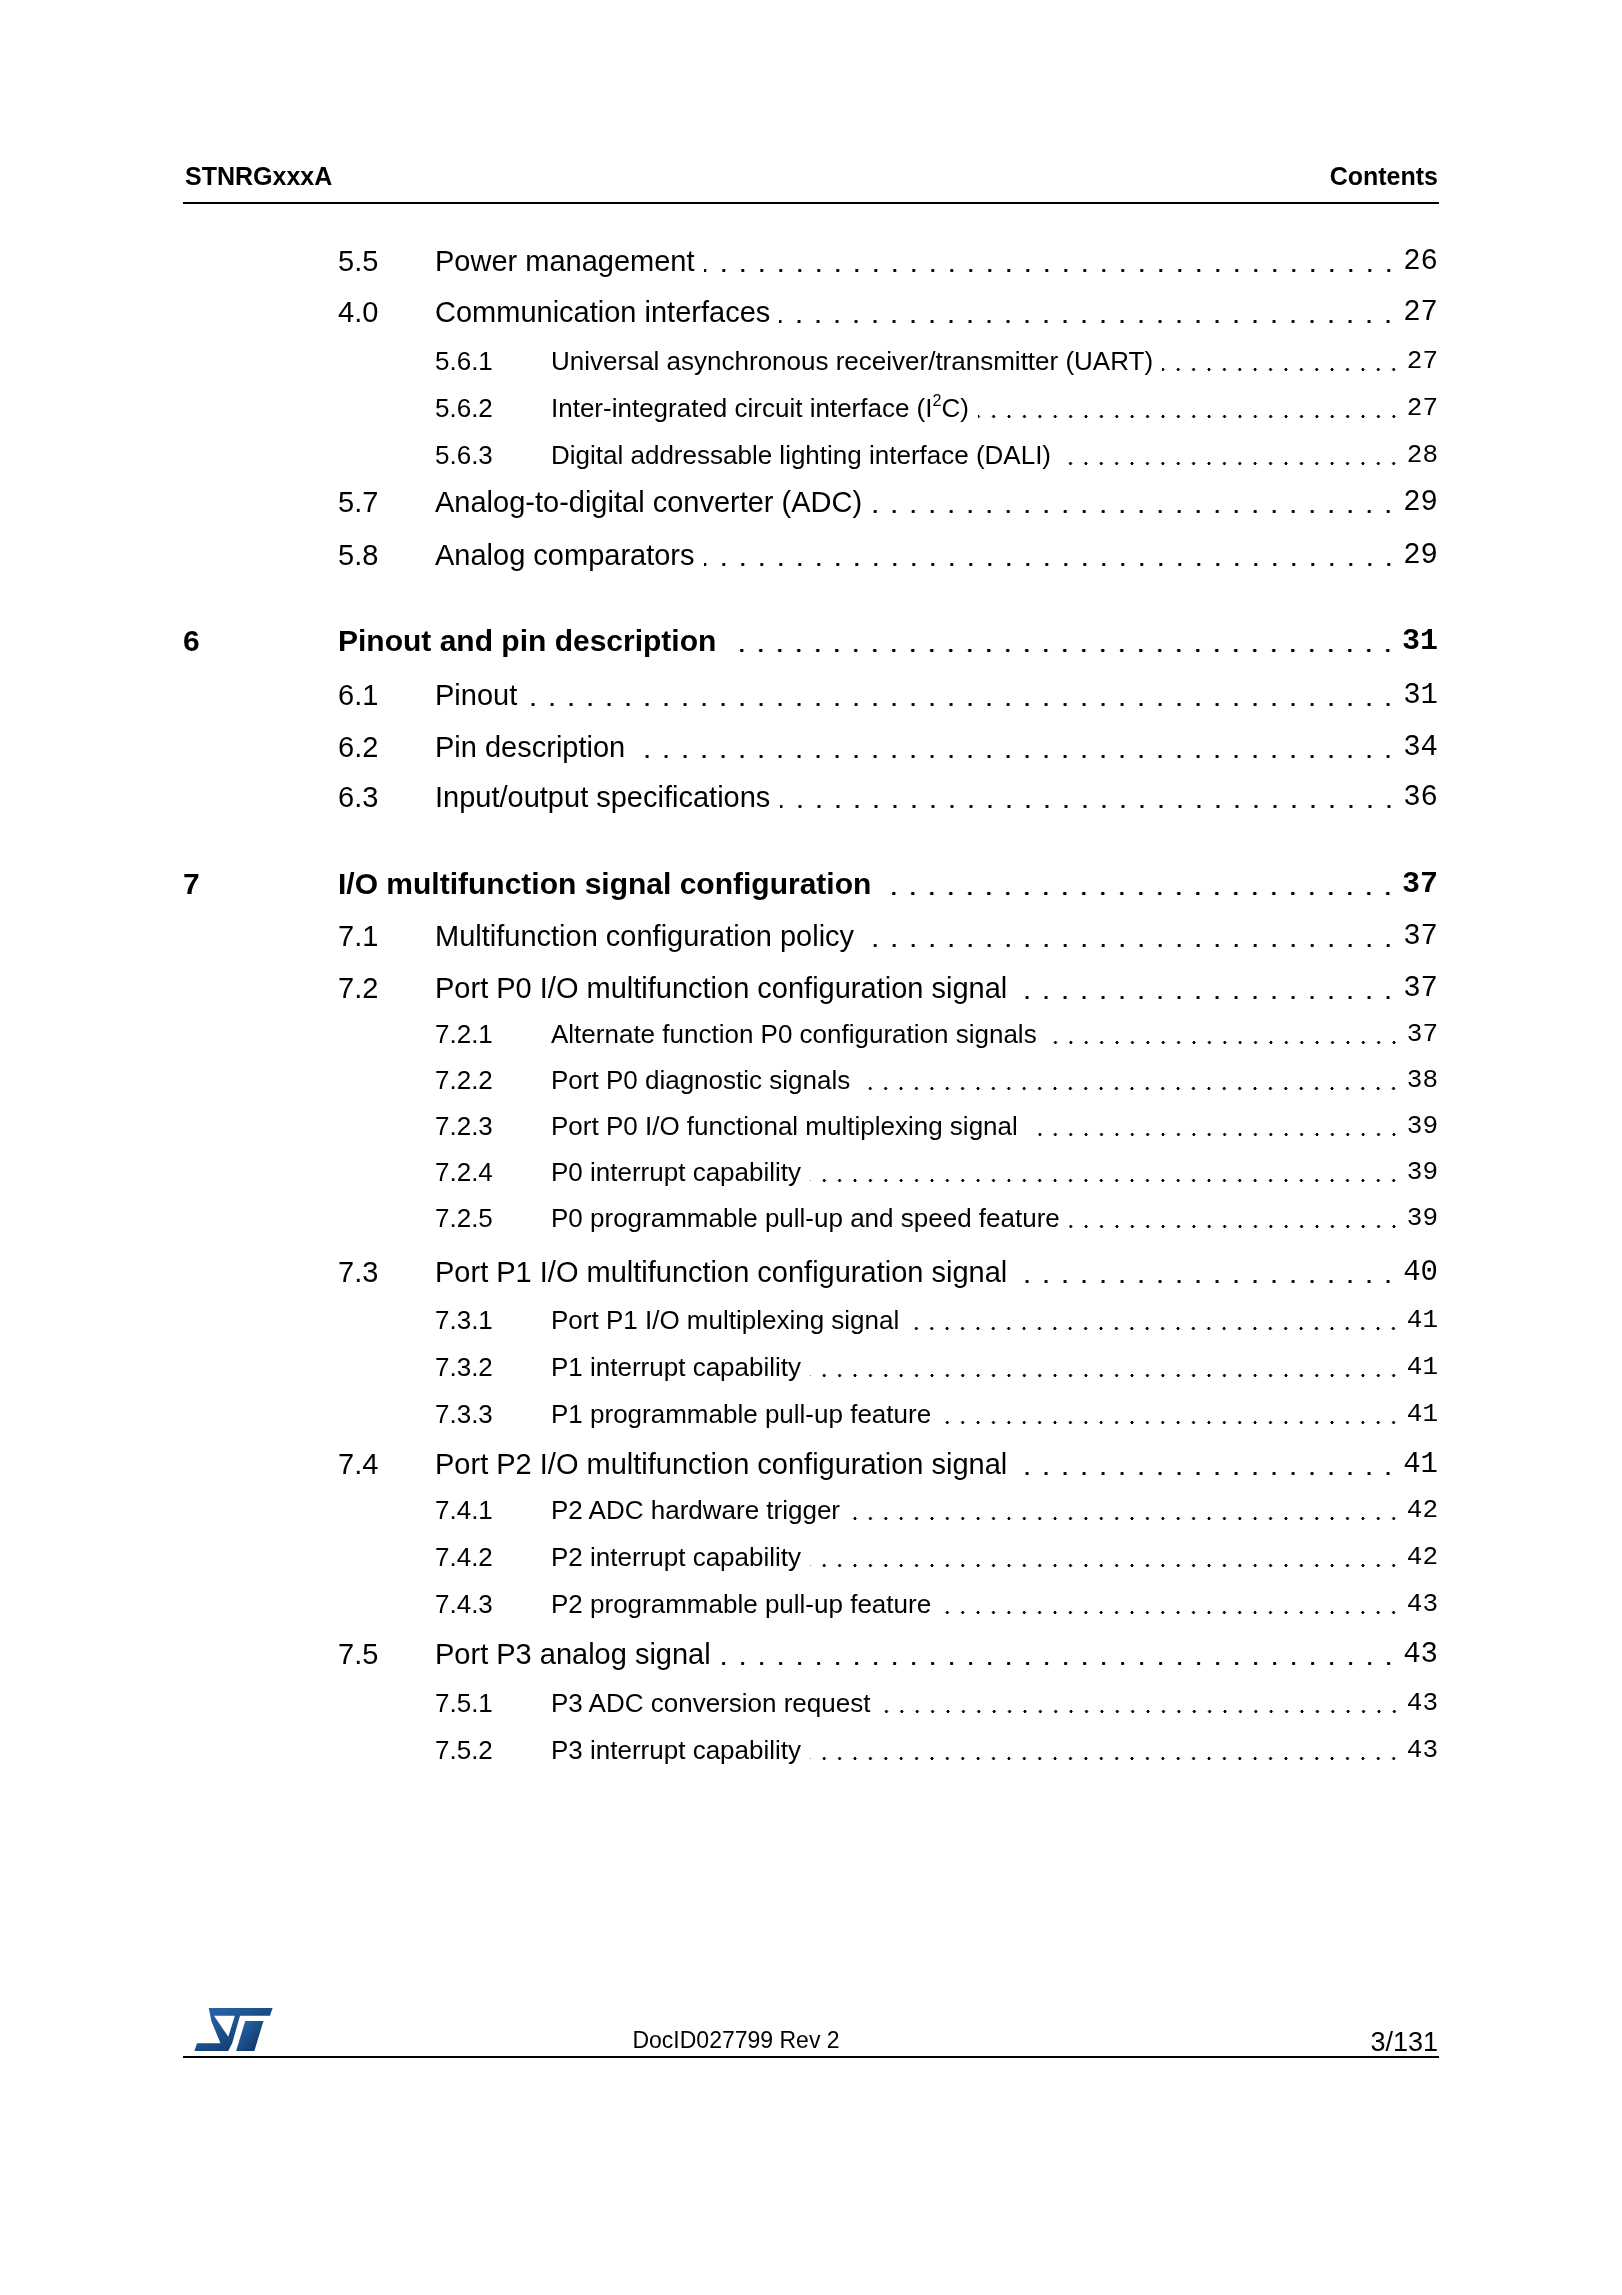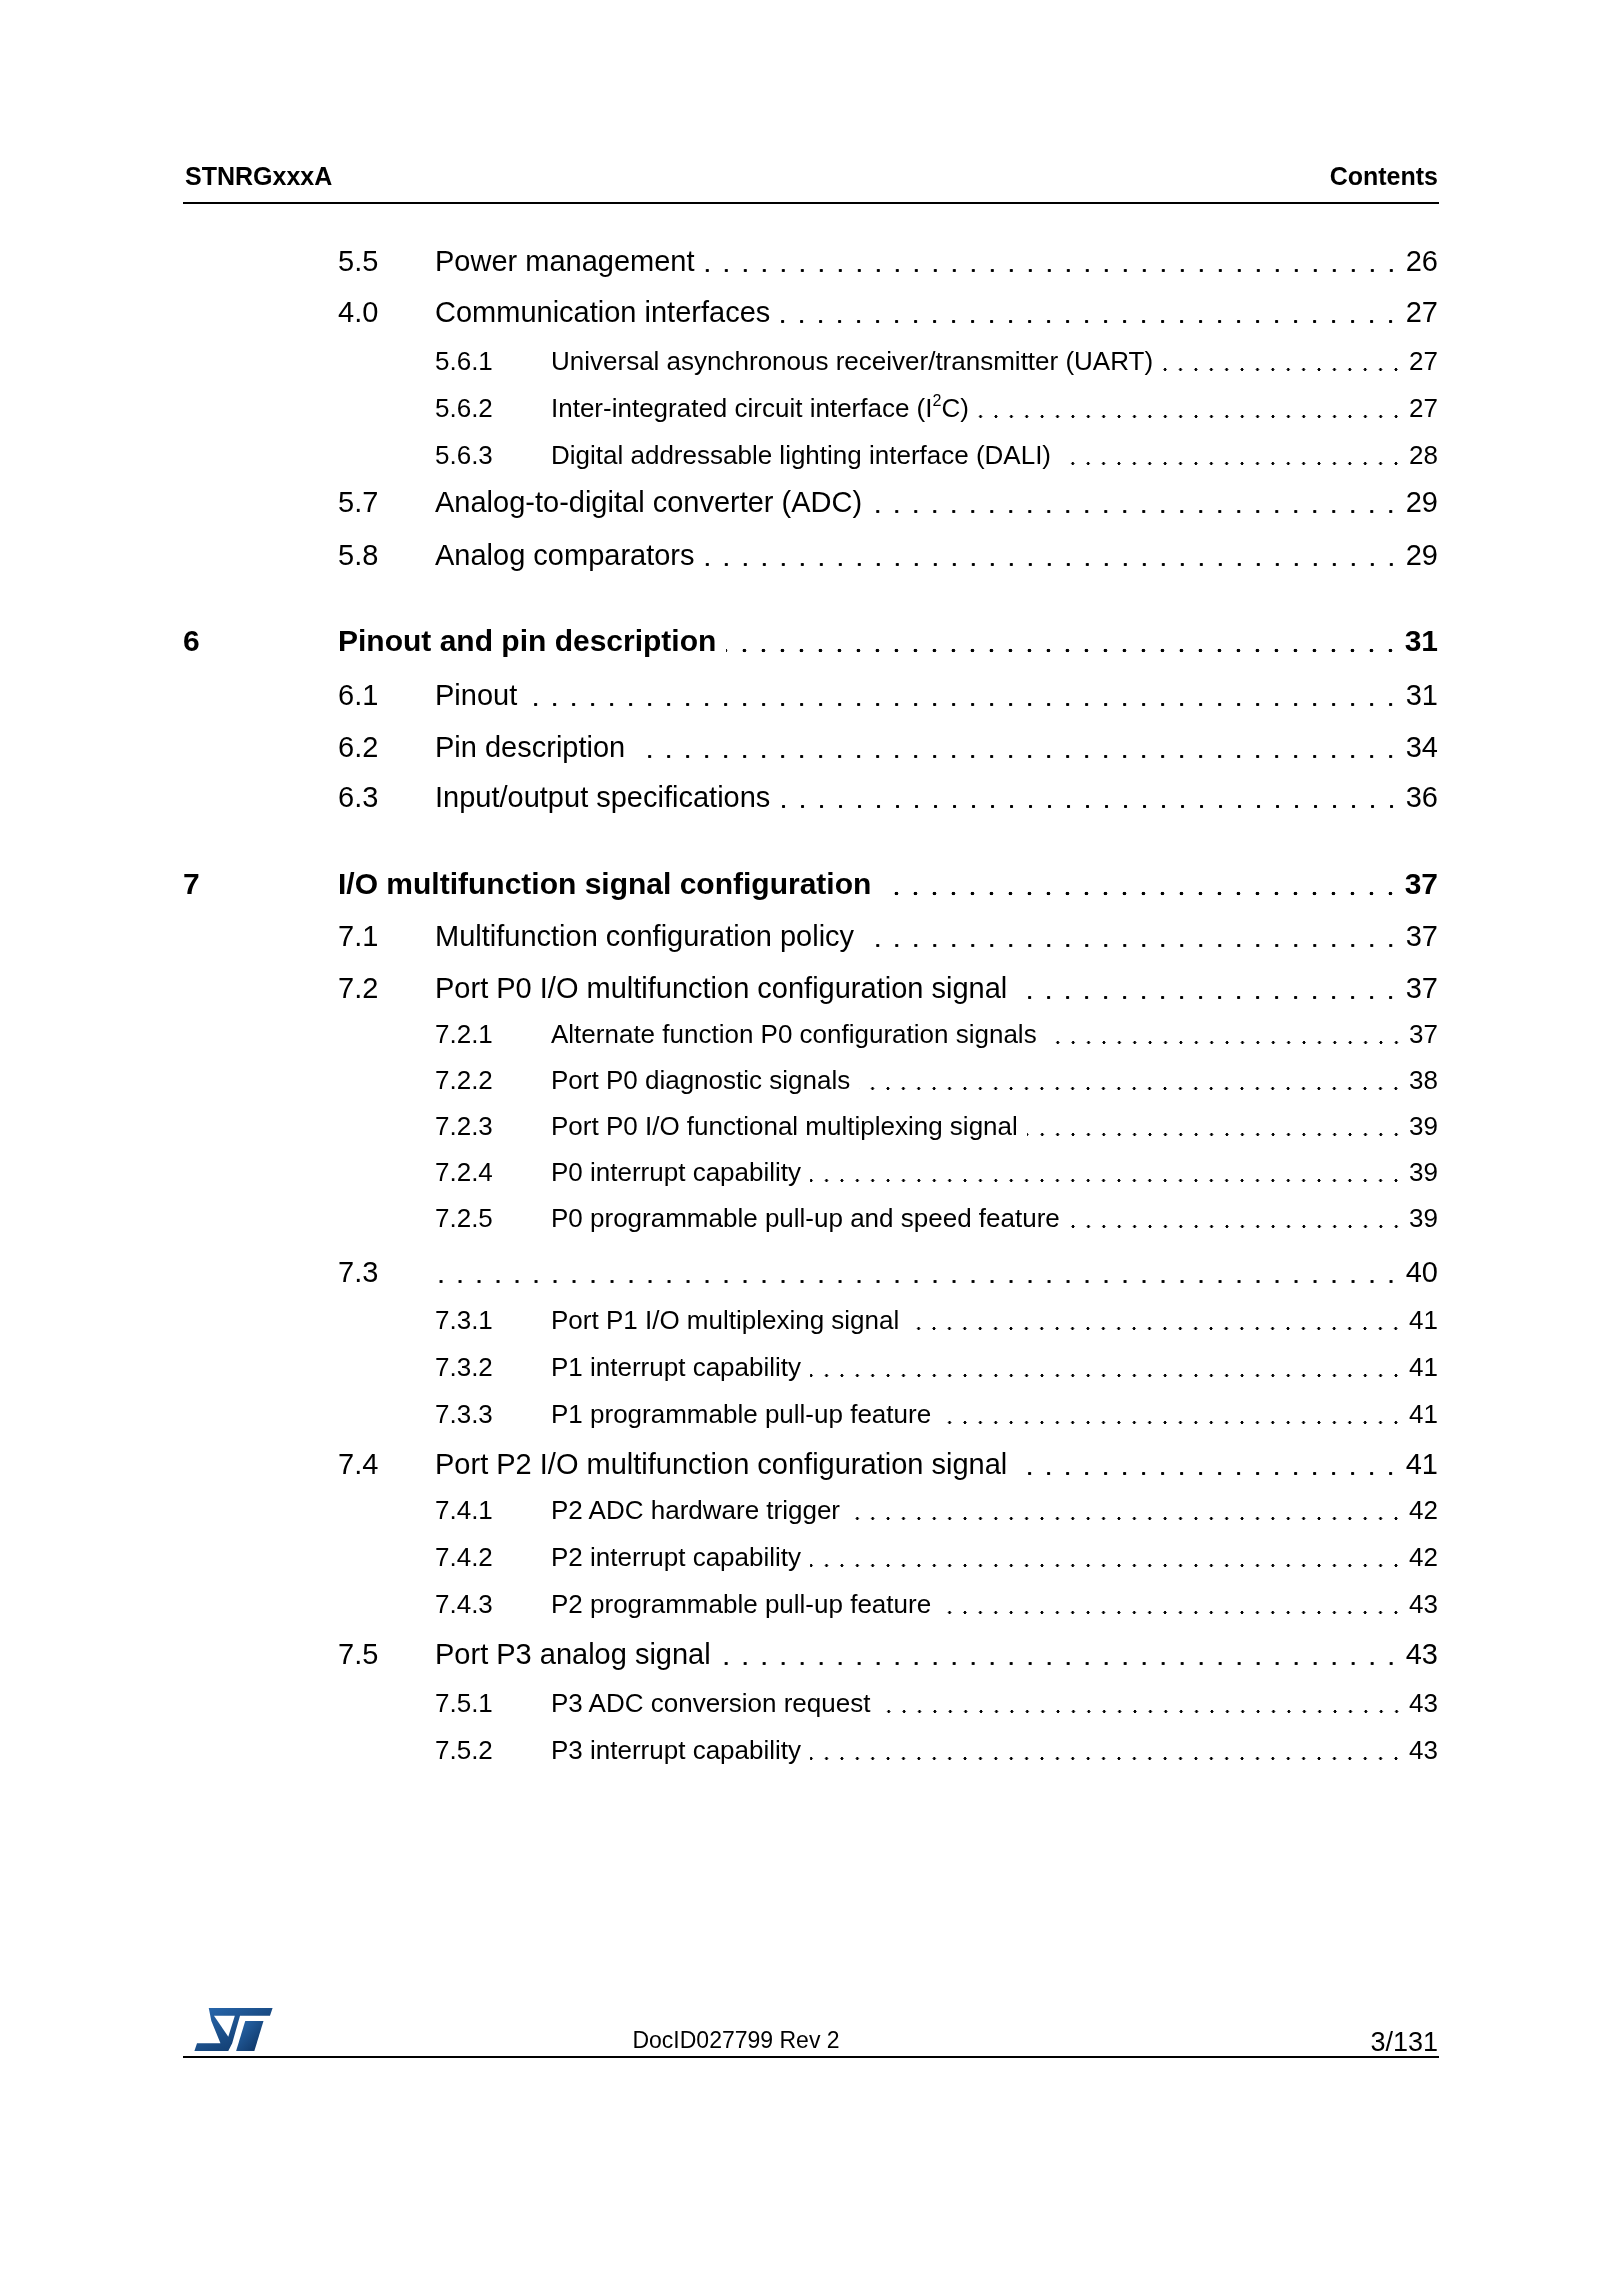--- a/index.html
+++ b/index.html
@@ -13,21 +13,21 @@
   .hdr-right { right: 184px; top: 164px; font-size: 25px; font-weight: bold; line-height: 1; text-align: left; }
   .rule { left: 183px; width: 1256px; height: 2px; background: #000; }
   .row {
     position: absolute; display: flex; align-items: flex-start; line-height: 1;
     white-space: nowrap;
   }
   .row .num { position: absolute; top: 0; }
   .row .body { position: absolute; top: 0; right: 0; display: flex; }
   .row .title { flex: 0 0 auto; padding-right: 9.2px; }
   .row .leader { flex: 1 1 auto; background-repeat: repeat-x; }
-  .row .page { flex: 0 0 auto; padding-left: 5.2px; text-align: right; }
+  .row .page { flex: 0 0 auto; padding-left: 5.2px; text-align: right; font-family: Liberation Mono, monospace; }
 
   
   .l1 { left: 183px; width: 1255px; font-size: 30px; font-weight: bold; height: 30px; }
   .l1 .num { left: 0; }
   .l1 .body { left: 155px; height: 30px; }
   .l1 .leader {
     height: 30px;
     background-image: radial-gradient(circle, #000 1.7px, rgba(0,0,0,0) 2.1px);
     background-size: 19px 5.2px; background-position: right 0 bottom 2.6px;
   }
@@ -232,20 +232,21 @@
     <div class="body">
         <span class="title">P0 programmable pull-up and speed feature</span>
         <span class="leader"></span>
         <span class="page">39</span>
       </div>
   </div>
 
   <div class="row l2" style="top:1258px;">
     <span class="num">7.3</span>
     <div class="body">
+        <span class="title">Port P1 I/O multifunction configuration signal</span>
         <span class="leader"></span>
         <span class="page">40</span>
       </div>
   </div>
 
   <div class="row l3" style="top:1307px;">
     <span class="num">7.3.1</span>
     <div class="body">
         <span class="title">Port P1 I/O multiplexing signal</span>
         <span class="leader"></span>

